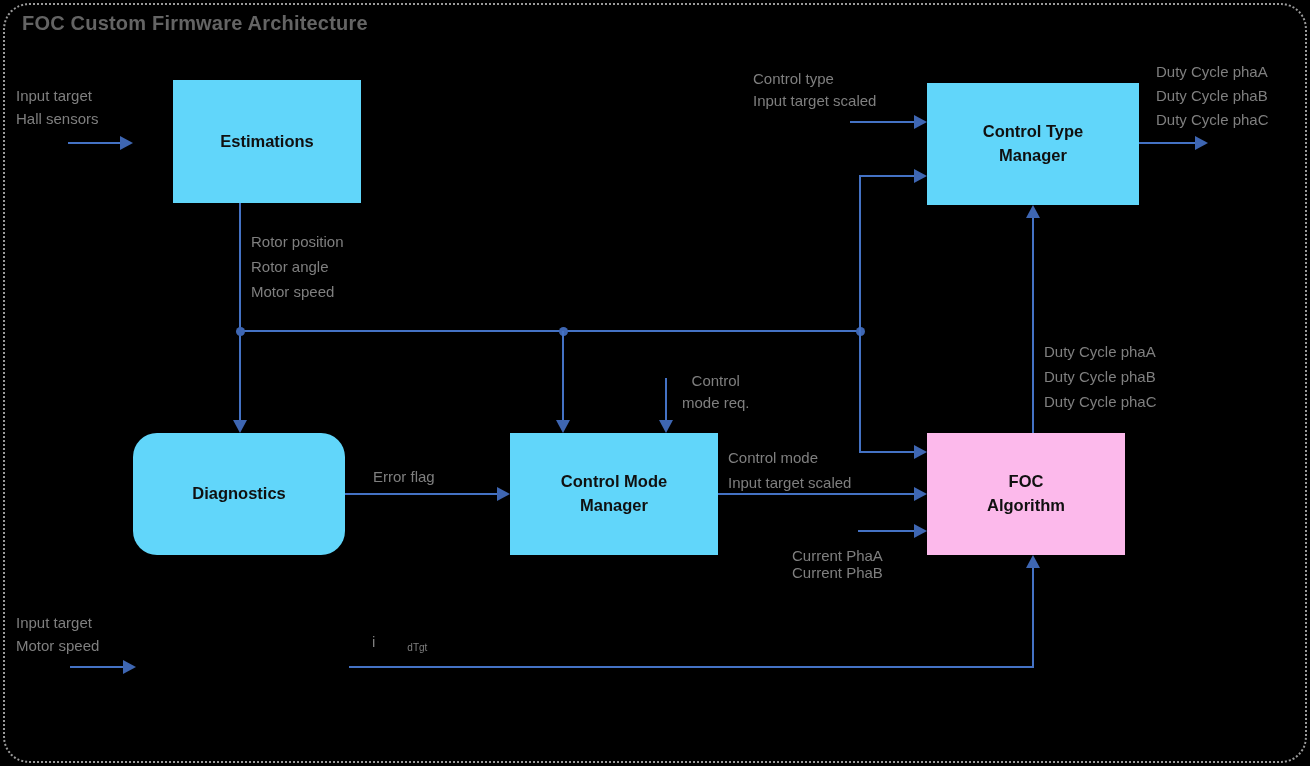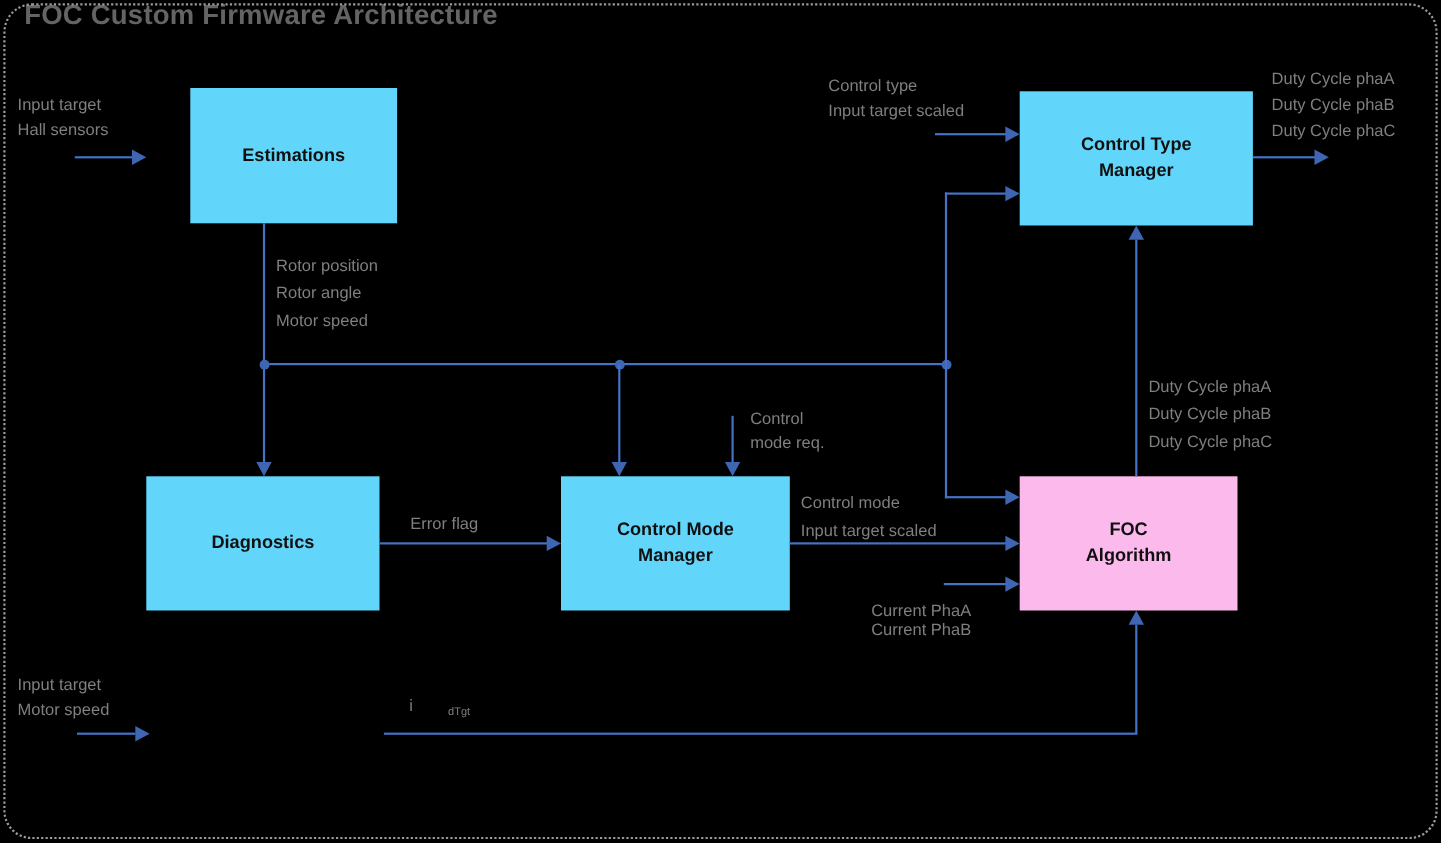--- a/index.html
+++ b/index.html
@@ -10,22 +10,22 @@
     overflow:hidden;
     font-family:"Liberation Sans",sans-serif;
   }
   .marquee{
     position:absolute;left:3px;top:3px;right:3px;bottom:3px;
     border:2px dotted #9b9b9b;
     border-radius:26px;
     pointer-events:none;
   }
   .title{
-    position:absolute;left:22px;top:0;
-    font-size:25px;font-weight:700;
+    position:absolute;left:22px;top:12px;
+    font-size:20px;font-weight:700;
     color:var(--title-gray,#646464);
     letter-spacing:.2px;
     white-space:nowrap;
   }
   .block{
     position:absolute;
     display:flex;align-items:center;justify-content:center;
     text-align:center;
     font-size:16.5px;font-weight:700;color:#101010;
     white-space:pre-line;
@@ -55,40 +55,40 @@
 </head>
 <body>
 
 <div class="canvas">
 
   <div class="title">FOC Custom Firmware Architecture</div>
 
   <div class="block cyan" style="left:133px;top:80px;width:188px;height:123px;margin-left:40px;">Estimations</div>
   <div class="block cyan" style="left:927px;top:83px;width:212px;height:122px;">Control Type
 Manager</div>
-  <div class="block cyan" style="left:133px;top:433px;width:212px;height:122px;">Diagnostics</div>
+  <div class="block cyan" style="left:133px;top:433px;width:212px;height:122px;border-radius:24px;">Diagnostics</div>
   <div class="block cyan" style="left:510px;top:433px;width:208px;height:122px;">Control Mode
 Manager</div>
   <div class="block pink" style="left:927px;top:433px;width:198px;height:122px;">FOC
 Algorithm</div>
 
   <div class="sig" style="left:16px;top:84px;line-height:23px;">Input target
 Hall sensors</div>
   <div class="sig" style="left:251px;top:229px;line-height:25px;">Rotor position
 Rotor angle
 Motor speed</div>
   <div class="sig" style="left:753px;top:68px;line-height:22px;">Control type
 Input target scaled</div>
   <div class="sig" style="left:1156px;top:60px;line-height:24px;">Duty Cycle phaA
 Duty Cycle phaB
 Duty Cycle phaC</div>
   <div class="sig" style="left:1044px;top:339px;line-height:25px;">Duty Cycle phaA
 Duty Cycle phaB
 Duty Cycle phaC</div>
-  <div class="sig" style="left:682px;top:370px;line-height:22px;">Control
+  <div class="sig" style="left:682px;top:370px;line-height:22px;text-align:center;">Control
 mode req.</div>
   <div class="sig" style="left:373px;top:468px;">Error flag</div>
   <div class="sig" style="left:728px;top:445px;line-height:25px;">Control mode
 Input target scaled</div>
   <div class="sig" style="left:792px;top:547px;line-height:17px;">Current PhaA
 Current PhaB</div>
   <div class="sig" style="left:16px;top:611px;line-height:23px;">Input target
 Motor speed</div>
   <div class="sig" style="left:372px;top:633px;"><span>i</span><sub class="idsub">dTgt</sub></div>
 

